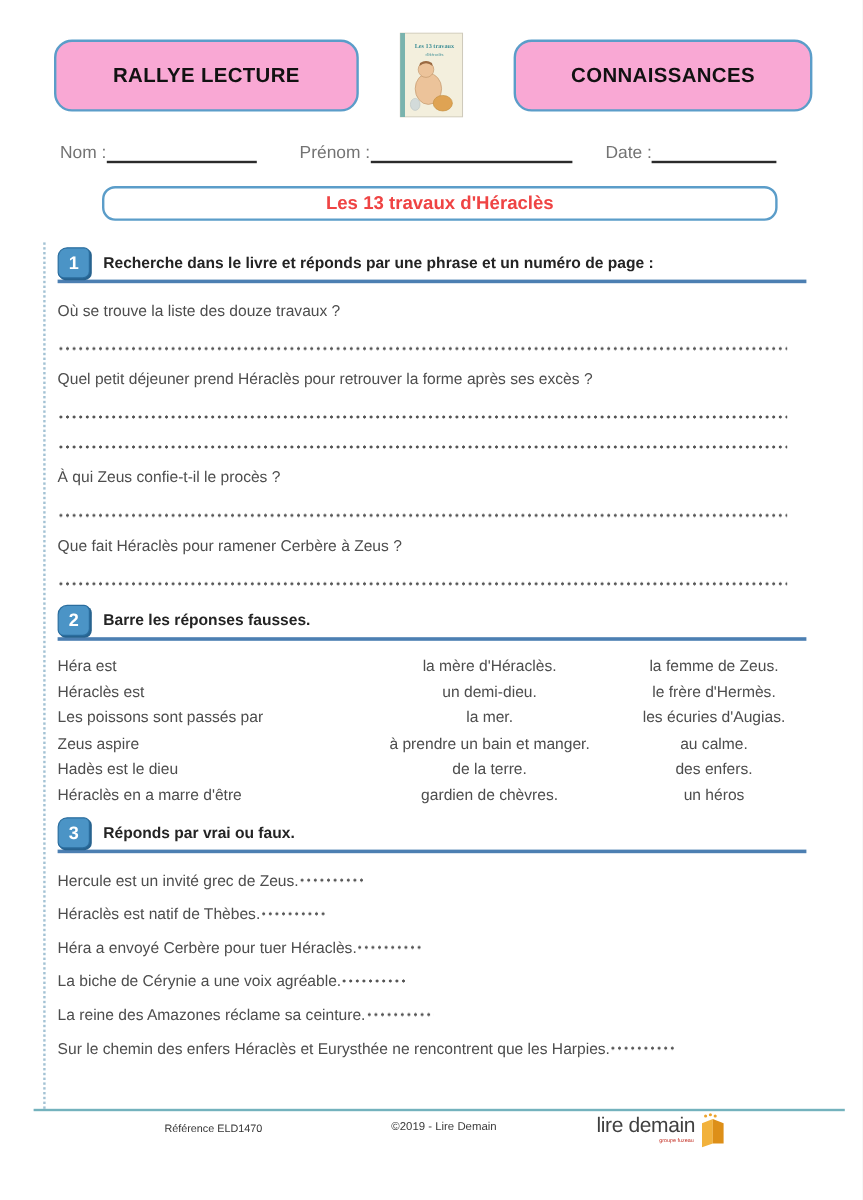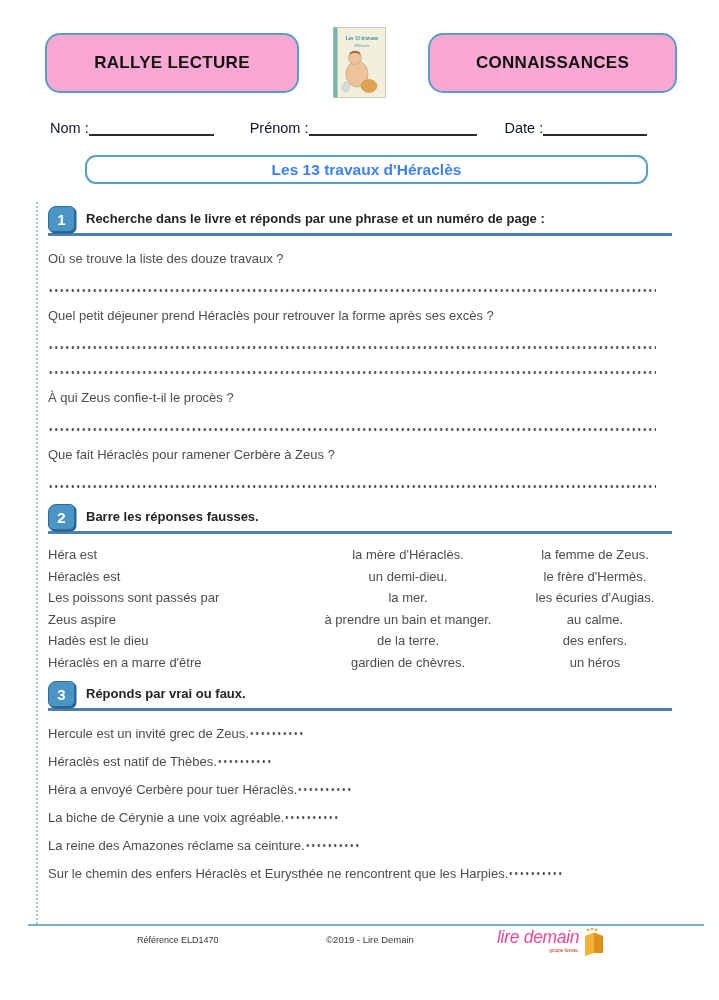--- a/index.html
+++ b/index.html
@@ -12,32 +12,32 @@
   .hdr-box{
     position:absolute;top:33px;height:56px;border:2px solid #5b9dc9;border-radius:15px;
     display:flex;align-items:center;justify-content:center;
     font-weight:bold;font-size:17px;color:#121212;letter-spacing:.3px;background:#f9a8d4;
   }
   #box-rallye{left:45px;width:250px;}
   #box-conn{left:428px;width:245px;}
   .cover{position:absolute;left:333px;top:27px;width:53px;height:71px;}
   
   .id-row{position:absolute;left:50px;top:120px;width:620px;display:flex;align-items:flex-end;
-          font-size:14.5px;color:#0f172a;}
+          font-size:14.5px;color:#737373;}
   .id-label{white-space:nowrap;}
   .id-line{border-bottom:2px solid #2b2b2b;height:13px;}
   .line-nom{width:125px;margin-right:36px;}
   .line-prenom{width:168px;margin-right:28px;}
   .line-date{width:104px;}
   
   .title-box{
     position:absolute;left:85px;top:155px;width:559px;height:25px;
     border:2px solid #5b9dc9;border-radius:11px;background:#fff;
     display:flex;align-items:center;justify-content:center;
-    font-weight:bold;font-size:15.5px;color:#3b82f6;
+    font-weight:bold;font-size:15.5px;color:#ef4444;
   }
   
   .vline{position:absolute;left:36px;top:202px;height:722px;width:0;border-left:2px dotted #a3c2d4;}
   
   .section{position:absolute;left:48px;width:624px;}
   #section-1{top:206px;}
   #section-2{top:504px;}
   #section-3{top:681px;}
   .sec-head{display:flex;align-items:flex-start;height:27px;border-bottom:3px solid #4c7fb2;}
   .badge{
@@ -65,21 +65,21 @@
   .vf-dots{
     width:56px;height:5px;margin-right:12px;flex:none;
     background-image:radial-gradient(circle,#555 1.1px,transparent 1.5px);
     background-size:5.5px 5px;background-repeat:repeat-x;background-position:left center;
   }
   
   .footer-line{position:absolute;left:28px;top:924px;width:676px;height:2px;background:#74b2bd;}
   .ref{position:absolute;left:105px;top:935px;font-size:9px;color:#333;padding-left:32px;}
   .copy{position:absolute;left:290px;top:934px;width:160px;text-align:center;font-size:9.5px;color:#3a3a3a;}
   .logo{position:absolute;left:497px;top:927px;display:flex;align-items:flex-start;}
-  .logo-text{font-style:italic;font-size:17.5px;color:#ec4899;letter-spacing:-0.3px;line-height:20px;}
+  .logo-text{font-size:17.5px;color:#404040;letter-spacing:-0.3px;line-height:20px;}
   .logo-right{position:relative;margin-left:2px;}
   .logo-sub{position:absolute;left:-32px;top:21px;font-size:4.5px;color:#c22a1e;white-space:nowrap;}
 </style>
 </head>
 <body>
 
 <div class="page">
 
   <div class="hdr-box" id="box-rallye">
     <span>RALLYE LECTURE</span>

